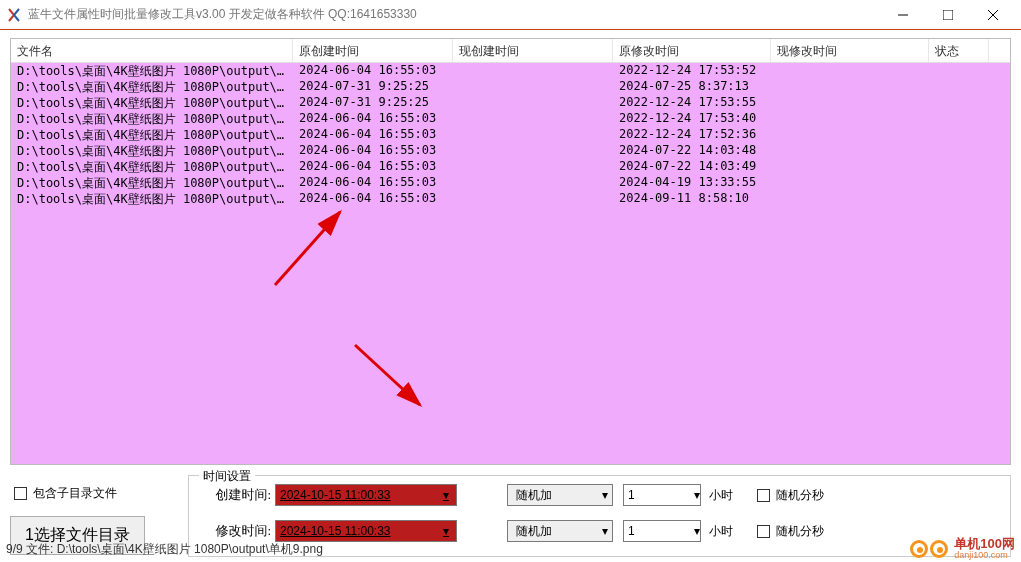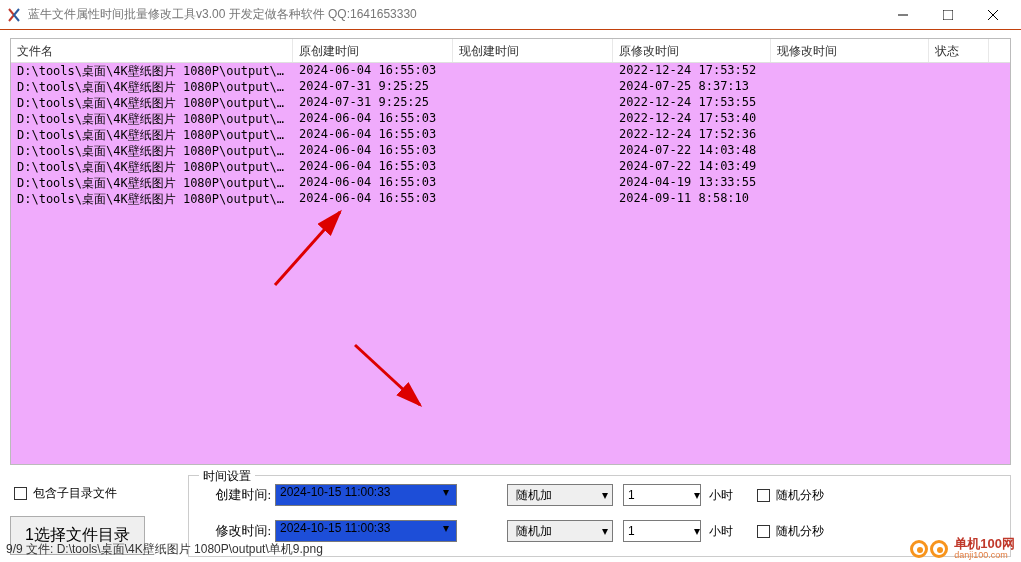--- a/index.html
+++ b/index.html
@@ -30,21 +30,21 @@
     .left-controls { position: absolute; left: 0; top: 10px; width: 160px; }
     .chk-row { display: flex; align-items: center; margin-bottom: 14px; padding-left: 4px; }
     .chk { width: 13px; height: 13px; border: 1px solid #333; margin-right: 6px; }
     .sel-btn { display: inline-block; background: #efefef; border: 1px solid #adadad; padding: 8px 14px; font-size: 16px; cursor: pointer; }
     
     .fieldset { position: absolute; left: 178px; top: 0; right: 0; border: 1px solid #ccc; padding: 8px 12px 14px 12px; }
     .fieldset-legend { position: absolute; top: -8px; left: 10px; background: #fff; padding: 0 4px; font-size: 12px; }
     .time-row { display: flex; align-items: center; margin-bottom: 14px; }
     .time-row:last-child { margin-bottom: 0; }
     .tr-label { width: 74px; font-size: 13px; text-align: right; padding-right: 4px; font-family: Liberation Serif, serif; }
-    .tr-picker { width: 182px; height: 22px; border: 1px solid #7a7a7a; display: flex; padding: 0 4px; margin-right: 50px; background: #1d4ed8; position: relative; }
+    .tr-picker { width: 182px; height: 22px; border: 1px solid #7a7a7a; display: flex; align-items: center; padding: 0 4px; margin-right: 50px; background: #b91c1c; position: relative; text-decoration: underline; }
     .tr-picker-text { flex: 1; }
     .tr-picker-arrow { width: 12px; text-align: center; }
     .tr-combo { width: 106px; height: 22px; border: 1px solid #7a7a7a; display: flex; align-items: center; padding: 0 4px 0 8px; margin-right: 10px; background: #efefef; }
     .tr-num { width: 78px; height: 22px; border: 1px solid #7a7a7a; display: flex; align-items: center; padding-left: 4px; background: #fff; margin-right: 8px; }
     .tr-unit { margin-right: 24px; }
     
     .btn-row { display: flex; margin: 8px 10px 0 10px; gap: 16px; padding: 0 42px; }
     .big-btn { flex: 1; height: 28px; background: #efefef; border: 1px solid #adadad; display: flex; align-items: center; justify-content: center; font-size: 13px; cursor: pointer; }
     .big-btn.disabled { color: #0369a1; margin-left: 14px; }
     

